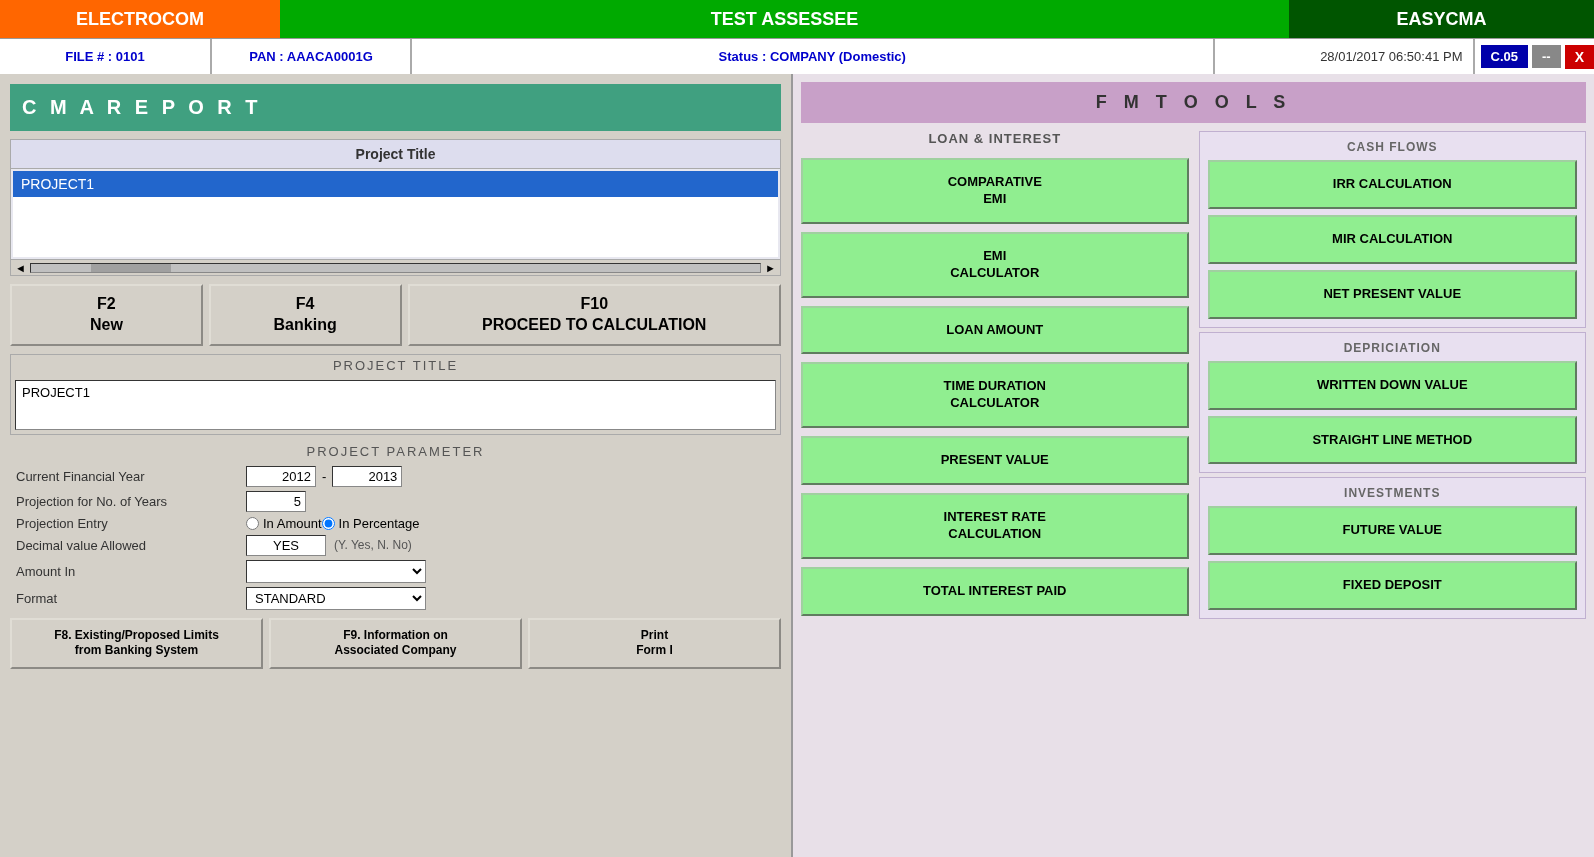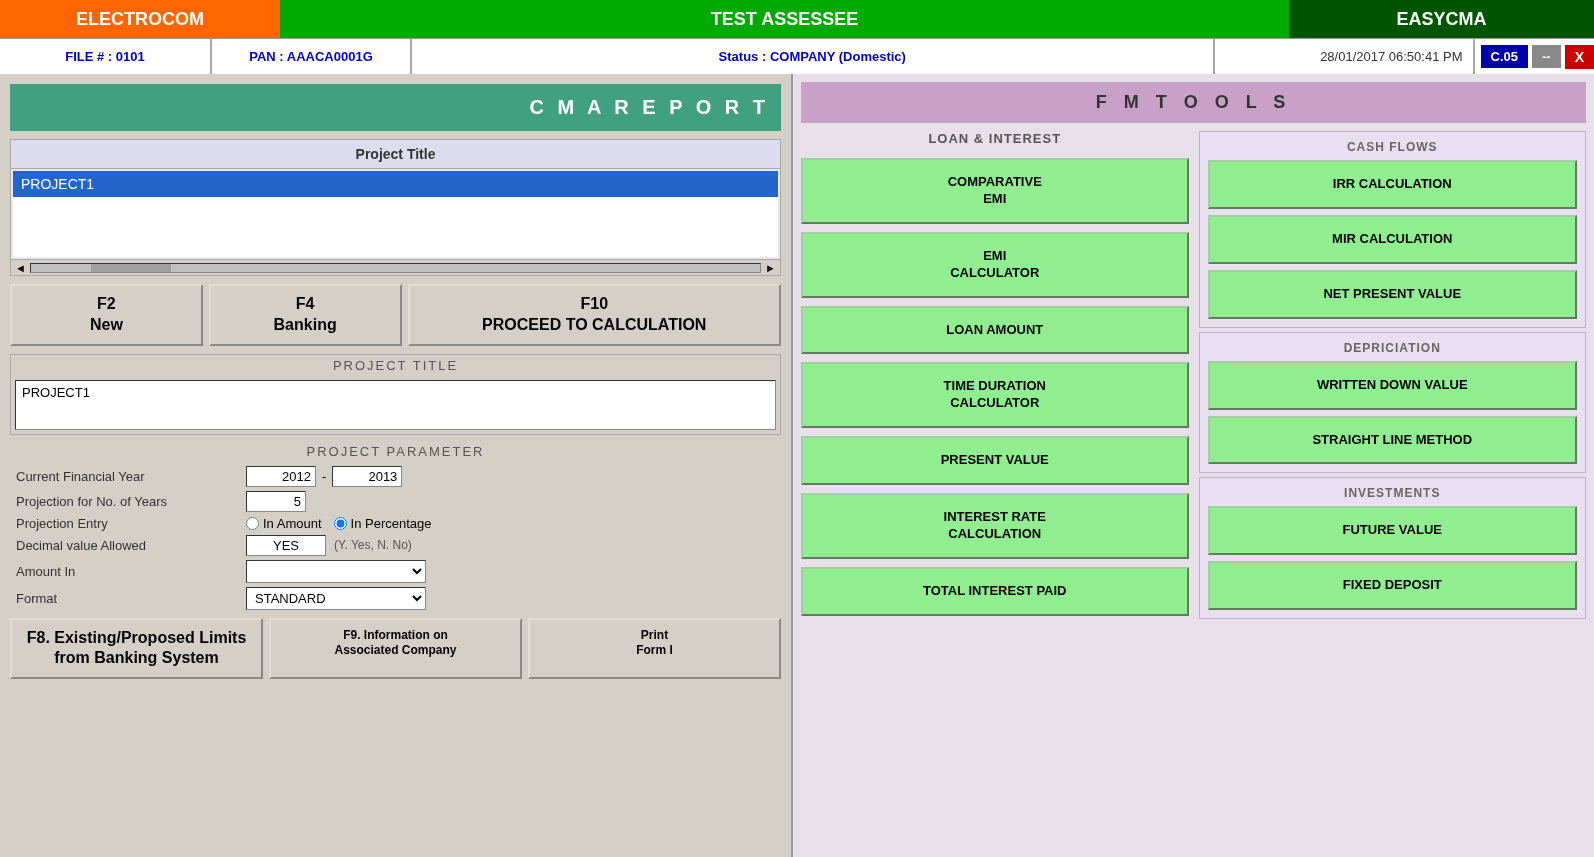--- a/index.html
+++ b/index.html
@@ -21,21 +21,21 @@
     .code-c05 { background: #0000aa; color: white; font-weight: bold; font-size: 13px; padding: 4px 10px; margin-left: 6px; }
     .code-dash { background: #888; color: white; font-weight: bold; font-size: 13px; padding: 4px 10px; margin-left: 4px; }
     .code-x { background: #cc0000; color: white; font-weight: bold; font-size: 14px; padding: 4px 10px; margin-left: 4px; }
 
     
     .main { display: flex; height: calc(857px - 74px); }
 
     
     .left-panel { width: 793px; background: #d4d0c8; padding: 10px; border-right: 2px solid #999; }
 
-    .cma-report-header { background: #40a080; color: white; font-size: 20px; font-weight: bold; text-align: right; padding: 12px; margin-bottom: 8px; letter-spacing: 4px; }
+    .cma-report-header { background: #40a080; color: white; font-size: 20px; font-weight: bold; text-align: left; padding: 12px; margin-bottom: 8px; letter-spacing: 4px; }
 
     .project-title-section { background: #e8e8f0; border: 1px solid #aaa; margin-bottom: 6px; }
     .project-title-label { background: #dde; color: #333; font-size: 14px; font-weight: bold; text-align: center; padding: 6px; border-bottom: 1px solid #aaa; }
     .project-title-list { min-height: 90px; padding: 2px; }
     .project-title-item { background: #2266cc; color: white; padding: 5px 8px; font-size: 14px; }
     .project-title-empty { background: white; min-height: 60px; }
 
     
     .scrollbar-area { height: 16px; background: #d4d0c8; border-top: 1px solid #aaa; display: flex; align-items: center; padding: 0 4px; }
     .scrollbar-track { flex: 1; height: 10px; background: #c0c0c0; border: 1px inset #888; position: relative; }
@@ -52,21 +52,21 @@
 
     
     .project-parameter-section { background: #d4d0c8; }
     .project-parameter-label { font-size: 13px; color: #555; text-align: center; padding: 3px; letter-spacing: 2px; }
     .param-row { display: flex; align-items: center; margin: 4px 6px; font-size: 13px; }
     .param-label { width: 230px; color: #333; }
     .param-input { border: 1px inset #888; background: white; padding: 2px 4px; text-align: right; font-size: 13px; }
     .param-input-year { width: 70px; }
     .param-dash { margin: 0 6px; }
     .param-input-years { width: 60px; }
-    .radio-group { display: flex; align-items: flex-start; gap: 12px; }
+    .radio-group { display: flex; align-items: flex-start; gap: 0; }
     .radio-item { display: flex; align-items: center; gap: 4px; font-size: 13px; }
     .param-input-text { width: 80px; border: 1px inset #888; background: white; padding: 2px 4px; font-size: 13px; text-align: center; }
     .param-note { margin-left: 8px; font-size: 12px; color: #555; }
     .param-select { border: 1px inset #888; background: white; padding: 2px 4px; font-size: 13px; width: 180px; }
 
     
     .bottom-buttons { display: flex; gap: 6px; margin-top: 8px; }
     .btn-bottom { flex: 1; background: #d4d0c8; border: 2px outset #e0ddd5; font-size: 13px; font-weight: bold; color: #000; padding: 8px 4px; text-align: center; cursor: pointer; line-height: 1.3; }
 
     
@@ -185,21 +185,21 @@
 
       <div class="param-row">
         <div class="param-label">Format</div>
         <select class="param-select">
           <option value="STANDARD">STANDARD</option>
         </select>
       </div>
     </div>
 
     <div class="bottom-buttons">
-      <div class="btn-bottom" style="font-size:16px;">F8. Existing/Proposed Limits<br>from Banking System</div>
+      <div class="btn-bottom" style="font-size:12px;">F8. Existing/Proposed Limits<br>from Banking System</div>
       <div class="btn-bottom" style="font-size:12px;">F9. Information on<br>Associated Company</div>
       <div class="btn-bottom" style="font-size:12px;">Print<br>Form I</div>
     </div>
 
   </div>
 
   <div class="right-panel">
 
     <div class="fm-tools-header">F M   T O O L S</div>
 

